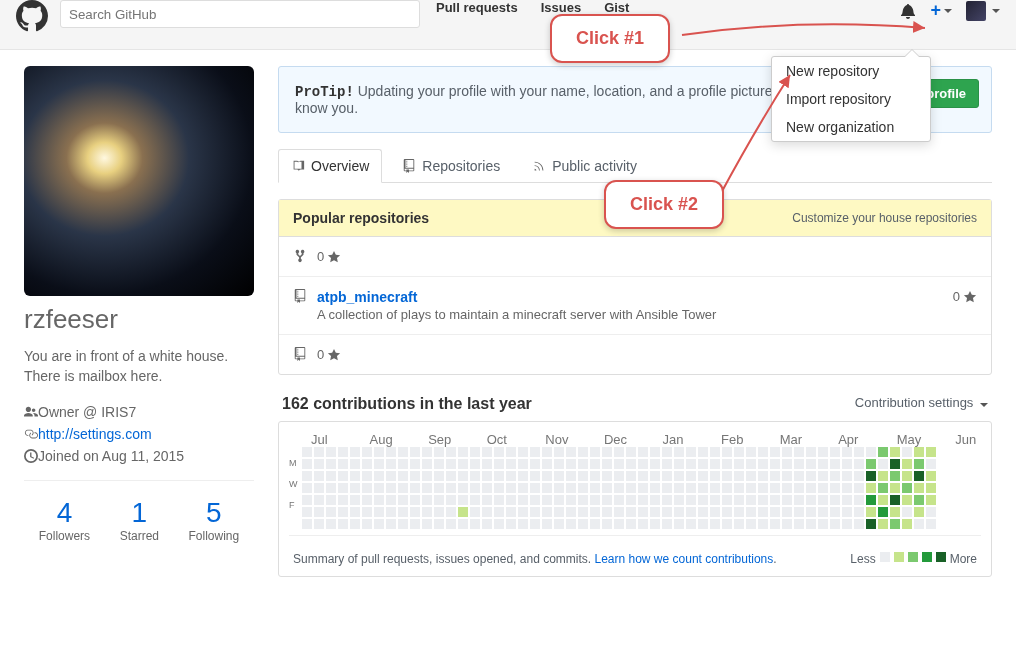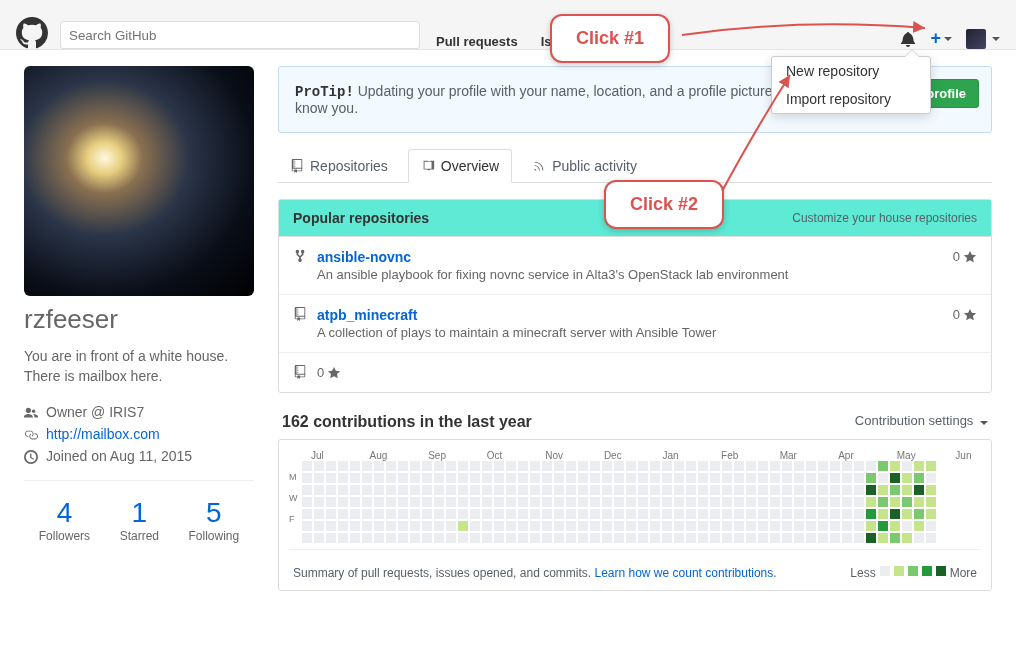--- a/index.html
+++ b/index.html
@@ -1,60 +1,60 @@
 <!DOCTYPE html>
 <html><head>
 <meta charset="utf-8">
 <style>
 * { box-sizing: border-box; margin: 0; padding: 0; }
 body { font-family: -apple-system, BlinkMacSystemFont, "Segoe UI", Helvetica, Arial, sans-serif; font-size: 14px; color: #333; background: #fff; }
-.header { background: #f5f5f5; border-bottom: 1px solid #e5e5e5; height: 50px; display: flex; align-items: flex-end; padding: 0 16px; }
+.header { background: #f5f5f5; border-bottom: 1px solid #e5e5e5; height: 50px; display: flex; align-items: flex-start; padding: 0 16px; }
 .logo { width: 32px; height: 32px; margin-right: 12px; }
 .search { flex: 0 0 360px; height: 28px; border: 1px solid #ddd; border-radius: 3px; padding: 0 8px; background: #fff; color: #999; }
 .nav { margin-left: 16px; display: flex; gap: 23px; }
 .nav a { color: #333; font-weight: 600; text-decoration: none; font-size: 13px; }
 .header-right { margin-left: auto; display: flex; align-items: center; gap: 14px; }
 .bell { width: 16px; height: 16px; }
 .plus { color: #0366d6; font-weight: bold; font-size: 18px; display: flex; align-items: center; }
 .caret { border-top: 4px solid #555; border-left: 4px solid transparent; border-right: 4px solid transparent; display: inline-block; margin-left: 3px; }
 .avatar-sm { width: 20px; height: 20px; background: linear-gradient(135deg,#223,#446); border-radius: 2px; }
 .container { display: flex; padding: 16px; gap: 24px; max-width: 1000px; margin: 0 auto; }
 .sidebar { width: 230px; flex-shrink: 0; }
 .profile-img { width: 230px; height: 230px; background: radial-gradient(ellipse at 35% 40%, #fff8e0 0%, #e8d080 8%, #8a7050 18%, #2a3548 40%, #0a0e18 70%, #000 100%); border-radius: 6px; position: relative; }
 .username { font-size: 26px; color: #666; margin-top: 8px; }
 .bio { color: #666; margin-top: 12px; font-size: 14px; line-height: 1.4; }
 .meta { margin-top: 18px; color: #666; font-size: 14px; }
-.meta-row { display: flex; align-items: flex-end; gap: 8px; margin-bottom: 6px; }
+.meta-row { display: flex; align-items: center; margin-bottom: 6px; }
 .meta-row a { color: #0366d6; text-decoration: none; }
 .divider { border-top: 1px solid #eee; margin: 16px 0; }
 .stats { display: flex; justify-content: space-around; text-align: center; }
 .stat-num { font-size: 28px; color: #0366d6; font-weight: 400; }
 .stat-lbl { font-size: 12px; color: #666; }
 .main { flex: 1; min-width: 0; }
 .protip { border: 1px solid #c5dbf0; background: #f2f9ff; border-radius: 3px; padding: 16px; position: relative; margin-bottom: 16px; }
 .protip strong { color: #333; font-family: Liberation Mono, monospace; }
 .protip-text { color: #586069; }
 .btn-green { position: absolute; right: 12px; top: 12px; background: #2ea44f; color: #fff; border: 1px solid #2a9147; padding: 6px 12px; border-radius: 3px; font-size: 13px; font-weight: 600; }
 .tabs { border-bottom: 1px solid #ddd; display: flex; gap: 8px; margin-bottom: 16px; }
 .tab { padding: 8px 12px; display: flex; align-items: center; gap: 6px; color: #586069; font-size: 14px; }
 .tab.active { border: 1px solid #ddd; border-bottom: 1px solid #fff; border-radius: 3px 3px 0 0; margin-bottom: -1px; background: #fff; color: #333; }
 .panel { border: 1px solid #ddd; border-radius: 3px; margin-bottom: 20px; }
-.panel-head { background: #5eead4; padding: 10px 14px; border-bottom: 1px solid #ddd; display: flex; justify-content: space-between; align-items: center; font-weight: 600; }
+.panel-head { background: #fef9c3; padding: 10px 14px; border-bottom: 1px solid #ddd; display: flex; justify-content: space-between; align-items: center; font-weight: 600; }
 .panel-head-link { color: #586069; font-size: 12px; font-weight: 400; }
 .repo { padding: 12px 14px; border-bottom: 1px solid #eee; display: flex; align-items: flex-start; gap: 10px; }
 .repo:last-child { border-bottom: none; }
 .repo-body { flex: 1; }
 .repo-name { color: #0366d6; font-weight: 600; text-decoration: none; font-size: 14px; }
 .repo-desc { color: #666; font-size: 13px; margin-top: 2px; }
 .repo-star { color: #666; font-size: 13px; display: flex; align-items: center; gap: 3px; }
 .contrib-head { display: flex; justify-content: space-between; padding: 0 4px 8px; }
 .contrib-title { font-weight: 600; font-size: 16px; }
 .contrib-settings { color: #586069; font-size: 13px; }
 .contrib-panel { border: 1px solid #ddd; border-radius: 3px; padding: 10px; }
-.months { display: flex; font-size: 10px; color: #767676; padding-left: 22px; gap: 33px; }
+.months { display: flex; font-size: 13px; color: #767676; padding-left: 22px; gap: 33px; }
 .months span { flex: 1; }
 .cal { display: flex; gap: 4px; }
 .daylbls { display: flex; flex-direction: column; font-size: 9px; color: #767676; gap: 11px; padding-top: 11px; }
 .grid { display: flex; gap: 2px; flex: 1; }
 .week { display: flex; flex-direction: column; gap: 2px; }
 .cell { width: 10px; height: 10px; background: #ebedf0; }
 .c1 { background: #c6e48b; } .c2 { background: #7bc96f; } .c3 { background: #239a3b; } .c4 { background: #196127; }
 .cal-foot { display: flex; justify-content: space-between; align-items: center; font-size: 12px; color: #586069; padding: 16px 4px 0; border-top: 1px solid #eee; margin-top: 6px; }
 .cal-foot a { color: #0366d6; text-decoration: none; }
 .legend { display: flex; gap: 4px; }
@@ -88,20 +88,21 @@
     <span style="display:flex;align-items:center;gap:3px">
         <span class="avatar-sm"></span>
         <span class="caret"></span>
       </span>
   </div>
 </div>
 
 <div class="dropdown">
   <div class="dd-item">New repository</div>
   <div class="dd-item">Import repository</div>
+  <div class="dd-item">New organization</div>
 </div>
 
 <div class="callout" style="top:14px; left:550px">Click #1</div>
 <svg class="arrow-svg" style="top:20px; left:680px" width="250" height="30">
     <defs>
       <marker id="ah1" markerWidth="8" markerHeight="8" refX="6" refY="3" orient="auto">
         <path d="M0,0 L6,3 L0,6 Z" fill="#d9534f"></path>
       </marker>
     </defs>
     <path d="M2,15 Q120,-2 245,8" stroke="#d9534f" stroke-width="2" fill="none" marker-end="url(#ah1)"></path>
@@ -126,21 +127,21 @@
       <div class="meta-row">
           <svg class="icon-sm" viewBox="0 0 16 16">
             <path d="M5 8c1.66 0 3-1.34 3-3S6.66 2 5 2 2 3.34 2 5s1.34 3 3 3zm6 0c1.1 0 2-.9 2-2s-.9-2-2-2-2 .9-2 2 .9 2 2 2zM5 9c-2 0-5 1-5 3v1h10v-1c0-2-3-3-5-3zm6 0c-.3 0-.6 0-.9.1 1 .7 1.9 1.7 1.9 2.9v1h4v-1c0-2-3-3-5-3z"></path>
           </svg>
           <span>Owner @ IRIS7</span>
         </div>
       <div class="meta-row">
           <svg class="icon-sm" viewBox="0 0 16 16">
             <path d="M4 9h1v1H4c-1.5 0-3-1.69-3-3.5S2.55 3 4 3h4c1.45 0 3 1.69 3 3.5 0 1.41-.91 2.72-2 3.25V8.59c.58-.45 1-1.27 1-2.09C10 5.22 8.98 4 8 4H4c-.98 0-2 1.22-2 2.5S3 9 4 9zm9-3h-1v1h1c1 0 2 1.22 2 2.5S13.98 12 13 12H9c-.98 0-2-1.22-2-2.5 0-.83.42-1.64 1-2.09V6.25c-1.09.53-2 1.84-2 3.25C6 11.31 7.55 13 9 13h4c1.45 0 3-1.69 3-3.5S14.5 6 13 6z"></path>
           </svg>
-          <a>http://mailbox.com</a>
+          <a>http://settings.com</a>
         </div>
       <div class="meta-row">
           <svg class="icon-sm" viewBox="0 0 16 16">
             <path d="M8 0a8 8 0 100 16A8 8 0 008 0zm0 14A6 6 0 118 2a6 6 0 010 12zM8.5 4H7v5l4 2 .5-1-3-1.5V4z"></path>
           </svg>
           <span>Joined on Aug 11, 2015</span>
         </div>
     </div>
     <div class="divider"></div>
     <div class="stats">
@@ -159,51 +160,50 @@
     </div>
   </div>
 
   <div class="main">
     <div class="protip">
       <span class="protip-text"><strong>ProTip!</strong><span> Updating your profile with your name, location, and a profile picture helps other GitHub users get to know you.</span></span>
       <button class="btn-green">Edit profile</button>
     </div>
 
     <div class="tabs">
+      <div class="tab active">
+          <svg class="icon-sm" viewBox="0 0 16 16">
+            <path d="M3 2h4a2 2 0 012 2 2 2 0 012-2h4v10h-4a2 2 0 00-2 2 2 2 0 00-2-2H3V2zm1 1v8h3a3 3 0 011 .2V4a1 1 0 00-1-1H4zm8 0h-3a1 1 0 00-1 1v7.2a3 3 0 011-.2h3V3z"></path>
+          </svg>
+          <span>Overview</span>
+        </div>
       <div class="tab">
           <svg class="icon-sm" viewBox="0 0 12 16">
             <path d="M4 9H3V8h1v1zm0-3H3v1h1V6zm0-2H3v1h1V4zm0-2H3v1h1V2zm8-1v12c0 .55-.45 1-1 1H6v2l-1.5-1.5L3 16v-2H1c-.55 0-1-.45-1-1V1c0-.55.45-1 1-1h10c.55 0 1 .45 1 1zm-1 10H1v2h2v-1h3v1h5v-2zm0-10H2v9h9V1z"></path>
           </svg>
           <span>Repositories</span>
-        </div>
-      <div class="tab active">
-          <svg class="icon-sm" viewBox="0 0 16 16">
-            <path d="M3 2h4a2 2 0 012 2 2 2 0 012-2h4v10h-4a2 2 0 00-2 2 2 2 0 00-2-2H3V2zm1 1v8h3a3 3 0 011 .2V4a1 1 0 00-1-1H4zm8 0h-3a1 1 0 00-1 1v7.2a3 3 0 011-.2h3V3z"></path>
-          </svg>
-          <span>Overview</span>
         </div>
       <div class="tab">
           <svg class="icon-sm" viewBox="0 0 10 16">
             <path d="M2 13H0v-2c1.11 0 2 .89 2 2zM0 3v1a9 9 0 019 9h1c0-5.52-4.48-10-10-10zm0 4v1a5 5 0 015 5h1a6 6 0 00-6-6z"></path>
           </svg>
           <span>Public activity</span>
         </div>
     </div>
 
     <div class="panel">
       <div class="panel-head">
         <span>Popular repositories</span>
         <span class="panel-head-link">Customize your house repositories</span>
       </div>
       <div id="repo-list">
           <div class="repo">
             <svg class="icon-sm" viewBox="0 0 10 16">
               <path d="M8 1a1.993 1.993 0 00-1 3.72V6L5 8 3 6V4.72A1.993 1.993 0 002 1a1.993 1.993 0 00-1 3.72V6.5l3 3v1.78A1.993 1.993 0 005 15a1.993 1.993 0 001-3.72V9.5l3-3V4.72A1.993 1.993 0 008 1z"></path>
             </svg>
-            <div class="repo-body"><a class="repo-name">ansible-novnc</a><div class="repo-desc">An ansible playbook for fixing novnc service in Alta3's OpenStack lab environment</div></div>
             <div class="repo-star">0 <svg width="14" height="14" viewBox="0 0 14 16" fill="#666">
                 <path d="M14 6l-4.9-.64L7 1 4.9 5.36 0 6l3.6 3.26L2.67 14 7 11.67 11.33 14l-.93-4.74z"></path>
               </svg></div>
           </div>
           <div class="repo">
             <svg class="icon-sm" viewBox="0 0 12 16">
               <path d="M4 9H3V8h1v1zm0-3H3v1h1V6zm0-2H3v1h1V4zm0-2H3v1h1V2zm8-1v12c0 .55-.45 1-1 1H6v2l-1.5-1.5L3 16v-2H1c-.55 0-1-.45-1-1V1c0-.55.45-1 1-1h10c.55 0 1 .45 1 1zm-1 10H1v2h2v-1h3v1h5v-2zm0-10H2v9h9V1z"></path>
             </svg>
             <div class="repo-body"><a class="repo-name">atpb_minecraft</a><div class="repo-desc">A collection of plays to maintain a minecraft server with Ansible Tower</div></div>
             <div class="repo-star">0 <svg width="14" height="14" viewBox="0 0 14 16" fill="#666">

